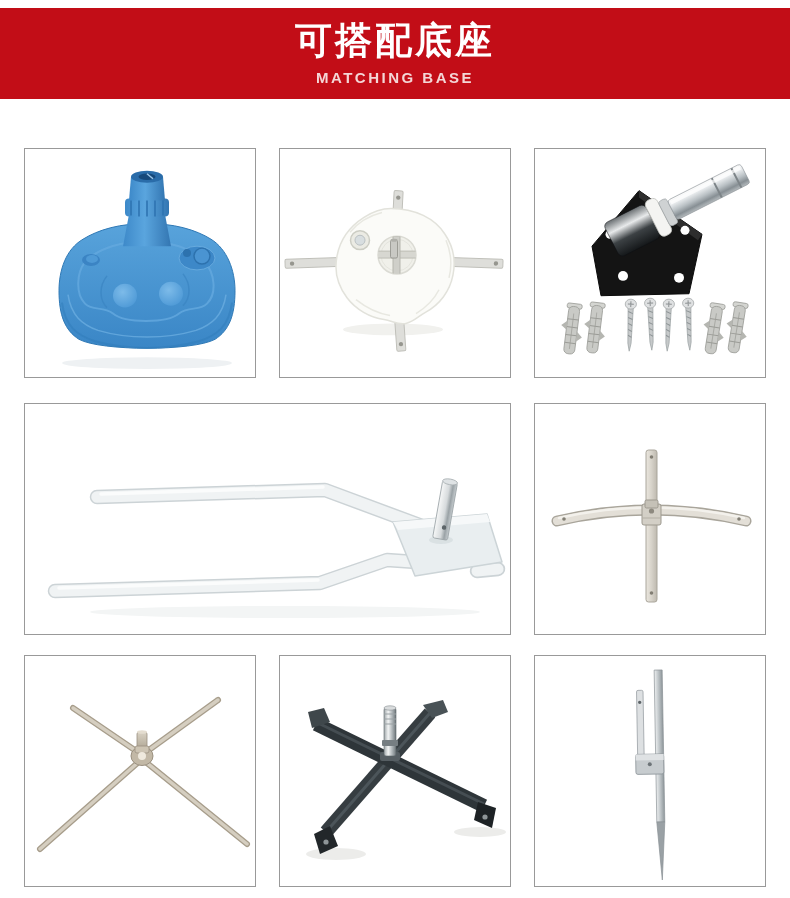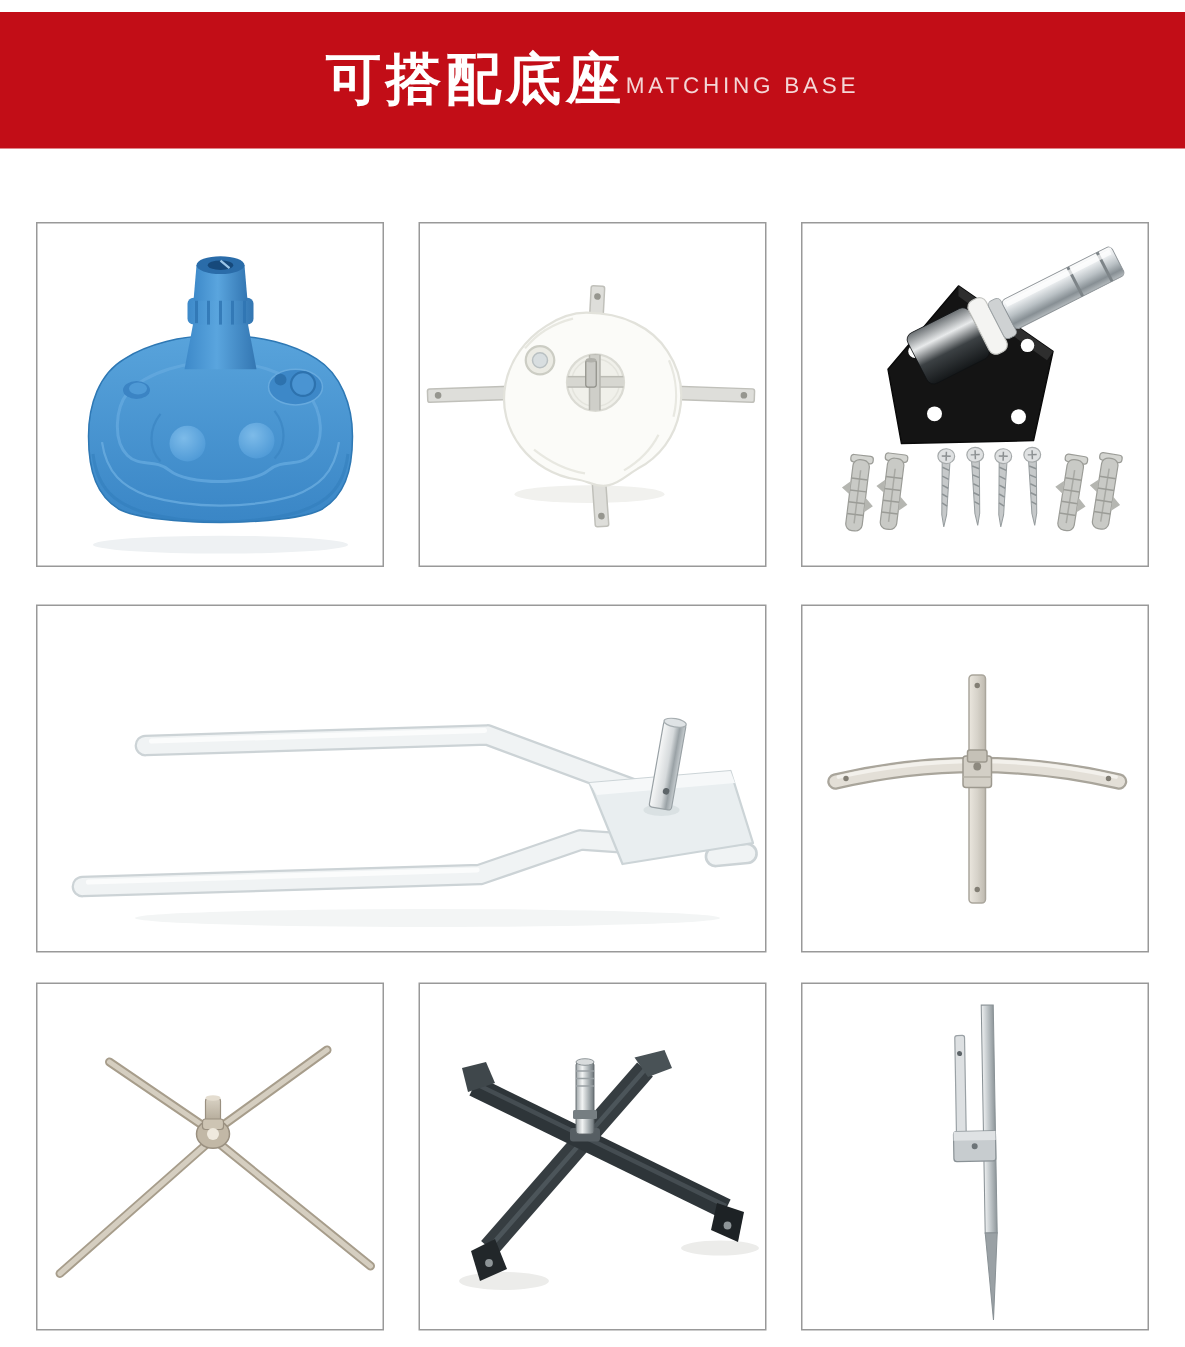--- a/index.html
+++ b/index.html
@@ -4,29 +4,29 @@
 <style>
   * { margin:0; padding:0; box-sizing:border-box; }
   html,body { background:#ffffff; }
   body {
     width:790px; height:898px; overflow:hidden; position:relative;
     font-family:"Liberation Sans","DejaVu Sans",sans-serif;
   }
   .banner {
     margin-top:8px; height:91px; width:100%;
     background:var(--banner-bg,#c20d17);
-    display:flex; flex-direction:row; align-items:center; justify-content:center;
+    display:flex; flex-direction:column; align-items:center; justify-content:center;
   }
   .banner-title {
     color:var(--banner-title,#ffffff);
     font-size:37px; font-weight:bold; letter-spacing:3px; line-height:1.1;
   }
   .banner-subtitle {
     color:var(--banner-subtitle,#f4d6d6);
-    font-size:15px; letter-spacing:2.5px; margin-top:7px; font-weight:normal;
+    font-size:15px; letter-spacing:2.5px; margin-top:7px; font-weight:bold;
   }
   .grid { padding:0 24px; }
   .row { display:flex; gap:23px; }
   .row-1 { margin-top:49px; }
   .row-2 { margin-top:25px; }
   .row-3 { margin-top:20px; }
   .cell {
     background:var(--cell-bg,#ffffff);
     border:1px solid var(--cell-border,#999999);
     overflow:hidden;

